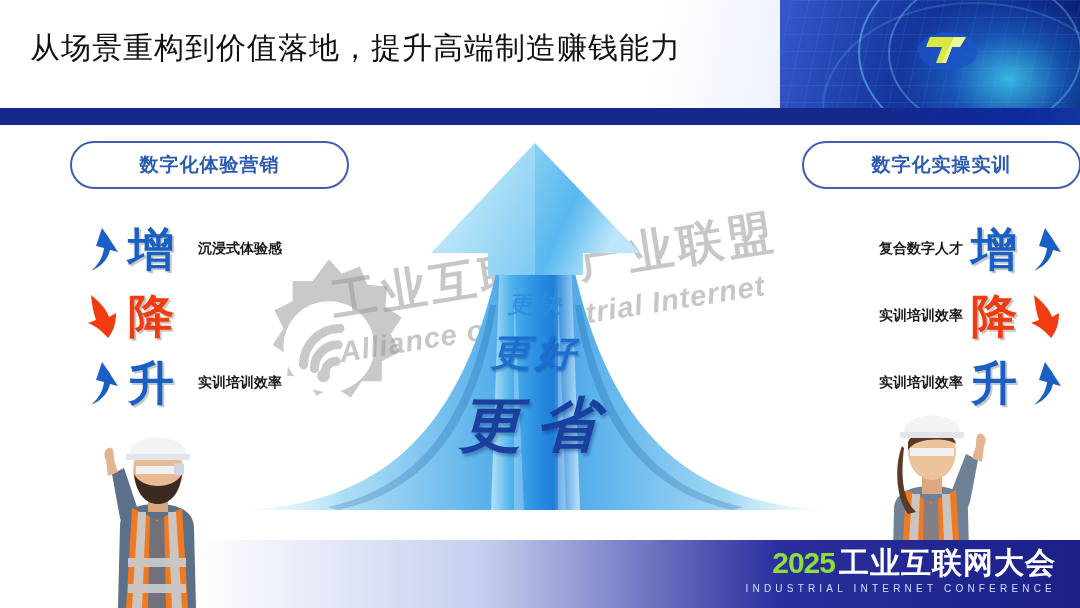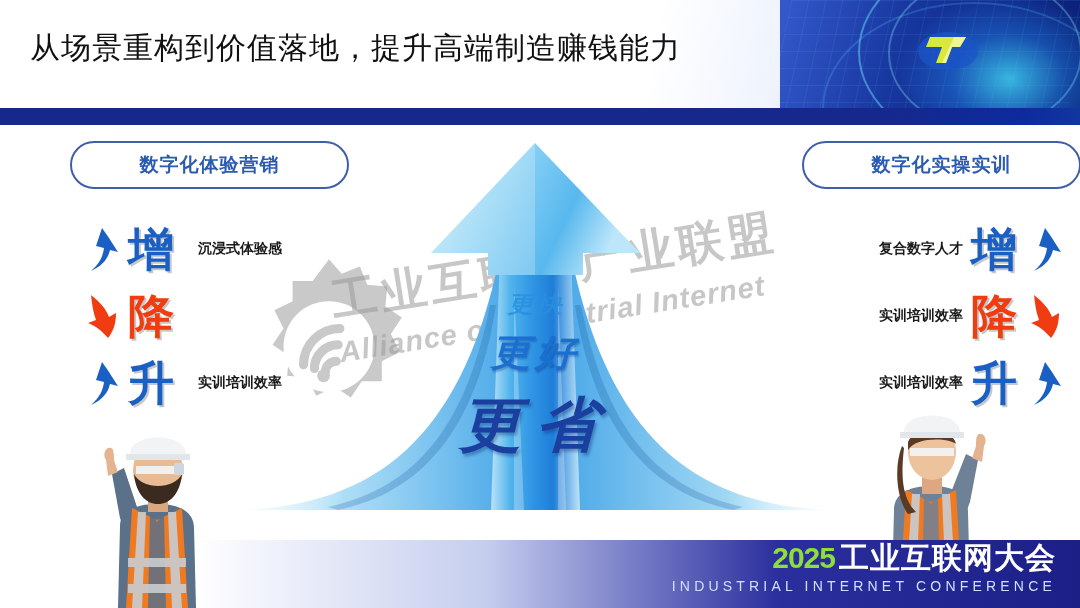--- a/index.html
+++ b/index.html
@@ -82,21 +82,21 @@
   .p-left{left:62px;top:408px;width:190px;height:200px;}
   .p-right{left:842px;top:390px;width:186px;height:200px;}
 
   
   .btm-band{position:absolute;left:0;bottom:0;width:1080px;height:68px;
             background:linear-gradient(90deg,rgba(255,255,255,0) 0%,rgba(235,240,252,0) 18%,rgba(150,165,225,.55) 45%,#2b2f9e 72%,#1b1f86 100%);}
   .logo{position:absolute;right:24px;bottom:14px;text-align:center;margin-left:8px;}
   .logo-main{display:flex;align-items:flex-end;justify-content:flex-end;}
   .logo-year{font-size:30px;font-weight:bold;color:#8ede3a;letter-spacing:-1px;line-height:1;}
   .logo-cn{font-size:30px;font-weight:bold;color:#ffffff;letter-spacing:1px;line-height:1;margin-left:4px;}
-  .logo-en{font-size:14px;color:#cfe0ff;letter-spacing:4.2px;margin-top:5px;text-align:right;}
+  .logo-en{font-size:10px;color:#cfe0ff;letter-spacing:4.2px;margin-top:5px;text-align:right;}
 </style>
 </head>
 <body>
 
 <div class="slide">
 
   <div class="header">
     <div class="header-tech">
       <div class="tech-base"></div>
       <div class="tech-grid"></div>

